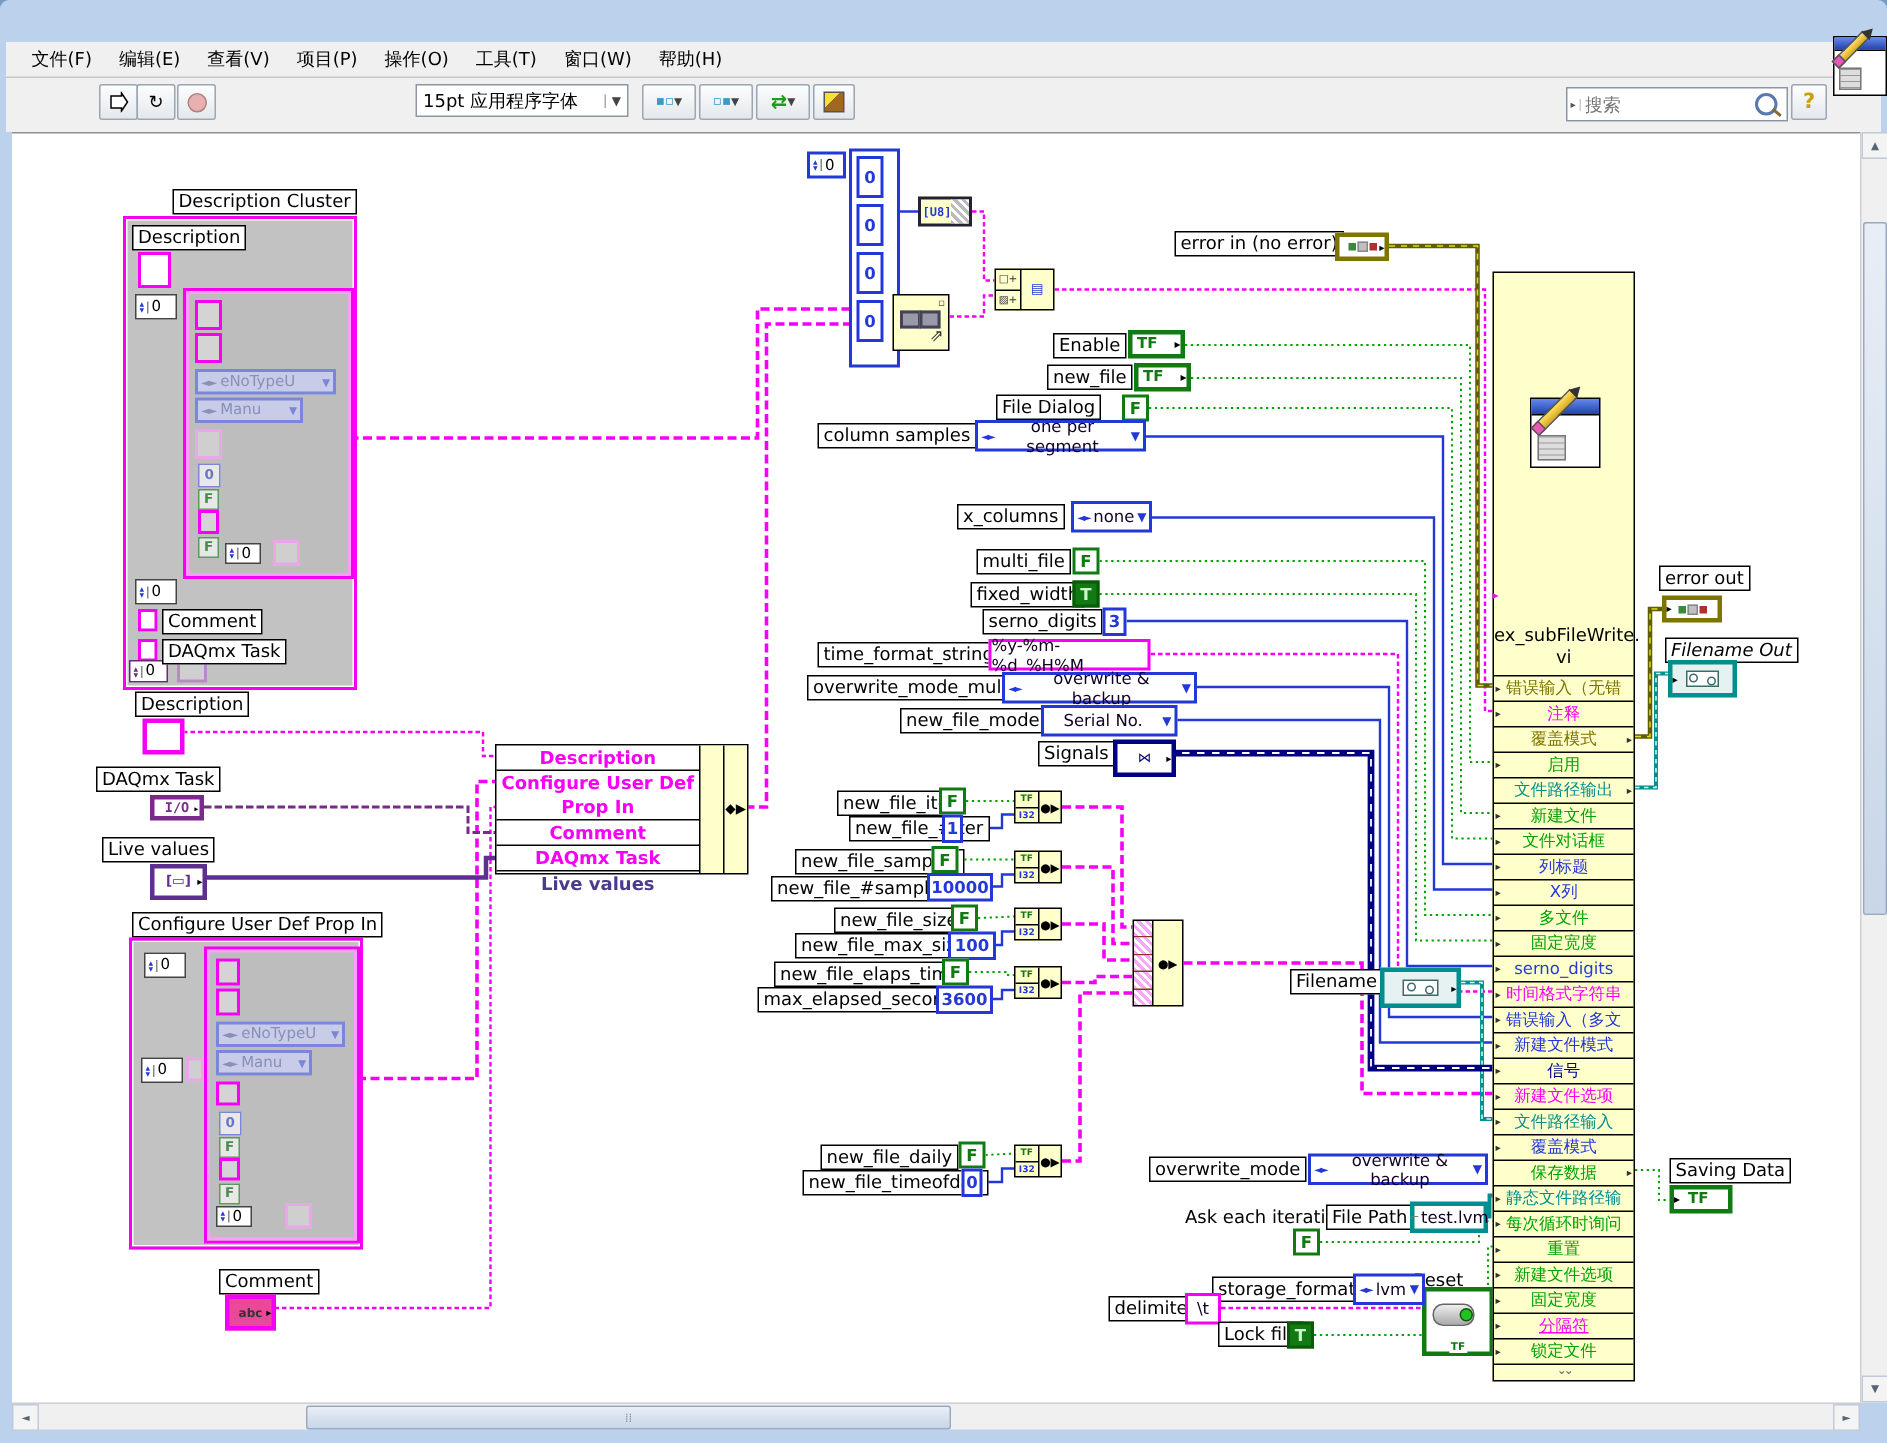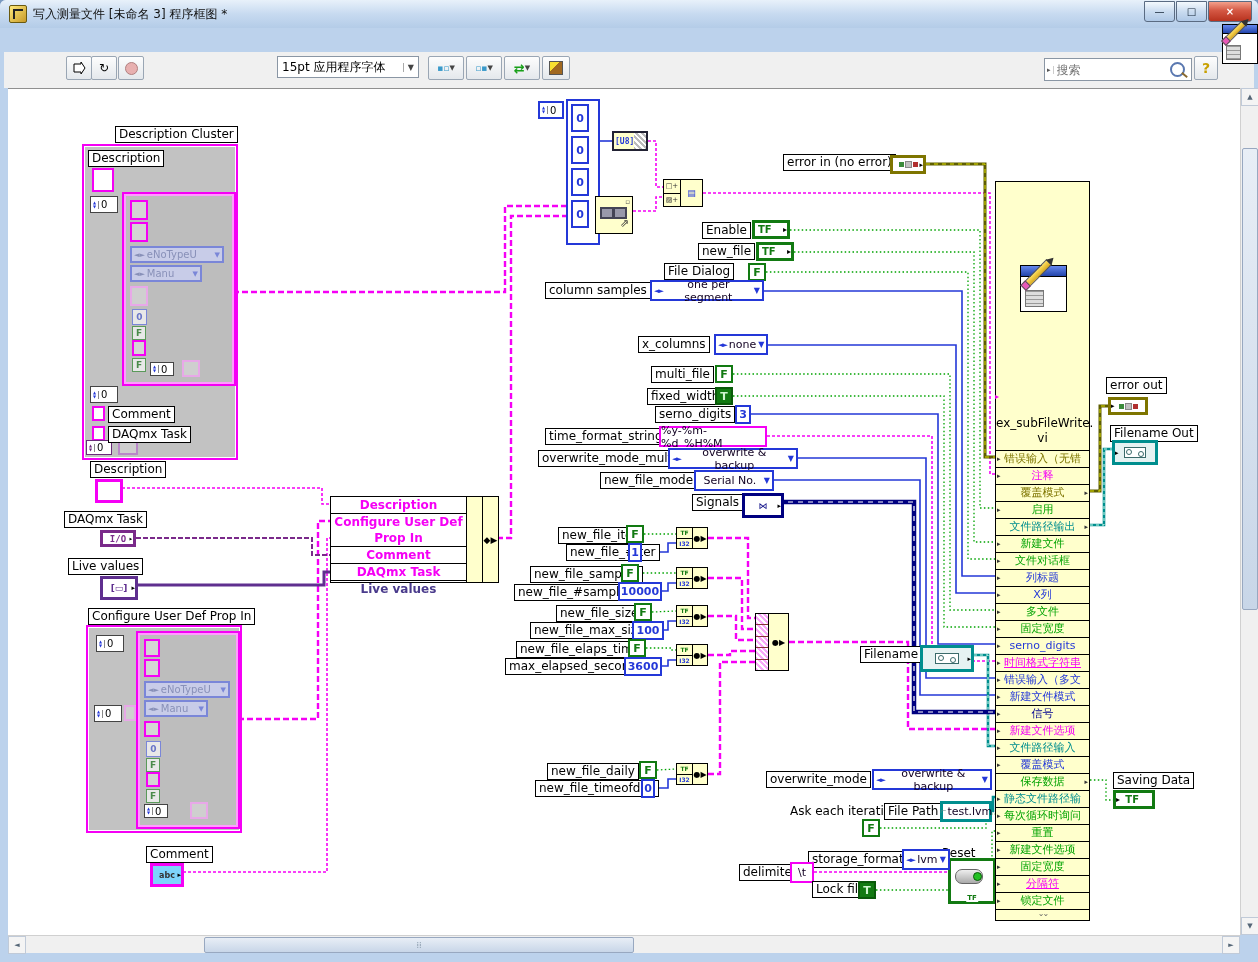--- a/index.html
+++ b/index.html
@@ -91,30 +91,31 @@
   .viicon .pencil{position:absolute;left:18%;top:30%;width:68%;height:14%;background:linear-gradient(#FFE060,#D8A820);border:1px solid #555;transform:rotate(-45deg);transform-origin:left bottom;}
   .viicon .pencil:before{content:"";position:absolute;right:-7px;top:-1px;border-left:7px solid #333;border-top:4px solid transparent;border-bottom:4px solid transparent;}
   .viicon .pencil:after{content:"";position:absolute;left:-5px;top:-1px;width:5px;height:100%;background:#E858B8;border:1px solid #555;}
   .viicon .sheet{position:absolute;left:8%;bottom:8%;width:38%;height:34%;background:#DDD;border:1px solid #777;background-image:linear-gradient(#999 1px,transparent 1px);background-size:100% 4px;}
 </style>
 </head>
 <body>
 
 <div class="window">
 
-  <div class="titlebar">
-    <div class="title-icon"></div>
-    <div class="title-text">写入测量文件 [未命名 3] 程序框图 *</div>
-    <div class="winbtns">
-      <div class="winbtn">—</div>
-      <div class="winbtn">□</div>
-      <div class="winbtn close">×</div>
-    </div>
-  </div>
-
+
+  <div class="menubar">
+      <div class="menu-item"><span>文件(F)</span></div>
+      <div class="menu-item"><span>编辑(E)</span></div>
+      <div class="menu-item"><span>查看(V)</span></div>
+      <div class="menu-item"><span>项目(P)</span></div>
+      <div class="menu-item"><span>操作(O)</span></div>
+      <div class="menu-item"><span>工具(T)</span></div>
+      <div class="menu-item"><span>窗口(W)</span></div>
+      <div class="menu-item"><span>帮助(H)</span></div>
+    </div>
 
   <div class="toolbar">
     <div class="tbtn" style="left:62px;width:24px;">
       <svg width="14" height="14" viewBox="0 0 14 14">
           <path d="M2 3 L9 3 L9 1 L13 7 L9 13 L9 11 L2 11 Z" fill="#fff" stroke="#000"></path>
         </svg>
     </div>
     <div class="tbtn" style="left:87px;width:24px;">
         <span>↻</span>
       </div>
@@ -333,21 +334,21 @@
     <div class="strc" style="left:651px;top:337px;width:108px;height:21px;">%y-%m-%d_%H%M</div>
 
     <div class="lb" style="left:530px;top:361px;">overwrite_mode_multi</div>
     <div class="enum" style="left:660px;top:359px;width:130px;height:21px;">
       <span class="g">◄►</span>
         <span class="v">overwrite &amp; backup</span>
         <span class="d">▼</span>
     </div>
 
     <div class="lb" style="left:592px;top:383px;">new_file_mode</div>
-    <div class="enum" style="left:686px;top:381px;width:80px;height:21px;">
+    <div class="enum" style="left:686px;top:381px;width:91px;height:21px;">
       <span class="v">Serial No.</span>
         <span class="d">▼</span>
     </div>
 
     <div class="lb" style="left:684px;top:405px;text-align:center;">Signals</div>
     <div style="position:absolute;left:734px;top:404px;width:36px;height:19px;border:3px solid #000080;background:#fff;display:flex;align-items:center;justify-content:center;z-index:3;">
       <span style="color:#000080;font-size:9px;">⋈</span>
       <span style="position:absolute;right:0;font-size:7px;color:#000;">▸</span>
     </div>
 
@@ -569,21 +570,21 @@
         <div class="smF" style="left:6px;top:154px;width:12px;height:12px;">F</div>
         <div class="idx" style="left:4px;top:169px;width:24px;height:14px;">
             <span class="sp">▲<br>▼</span>
             <span class="iv">0</span>
           </div>
         <div class="gdim" style="left:50px;top:167px;width:18px;height:17px;"></div>
       </div>
     </div>
 
     <div class="lb" style="left:138px;top:757px;">Comment</div>
-    <div style="position:absolute;left:142px;top:774px;width:28px;height:18px;border:3px solid #F500F5;background:#7dd3fc;display:flex;align-items:center;justify-content:center;z-index:3;">
+    <div style="position:absolute;left:142px;top:774px;width:28px;height:18px;border:3px solid #F500F5;background:#ec4899;display:flex;align-items:center;justify-content:center;z-index:3;">
       <span style="font:bold 8px 'DejaVu Sans',sans-serif;color:#333;">abc</span>
       <span style="position:absolute;right:0;font-size:7px;color:#000;">▸</span>
     </div>
 
     <div class="subvi" style="left:987px;top:92px;width:95px;height:740px;">
       <div class="iconarea">
         <span style="position:absolute;left:-1px;top:210px;color:#F500F5;font-size:8px;">▸</span>
         <div class="viicon" style="position:absolute;left:24px;top:83px;width:45px;height:45px;">
           <div class="bar"></div>
             <div class="sheet"></div>
@@ -600,21 +601,21 @@
           <div class="trow" data-dir="out"><span style="color: rgb(126, 117, 0);">覆盖模式</span></div>
           <div class="trow" data-dir="in"><span style="color: rgb(0, 163, 0);">启用</span></div>
           <div class="trow" data-dir="out"><span style="color: rgb(0, 142, 142);">文件路径输出</span></div>
           <div class="trow" data-dir="in"><span style="color: rgb(0, 163, 0);">新建文件</span></div>
           <div class="trow" data-dir="in"><span style="color: rgb(0, 163, 0);">文件对话框</span></div>
           <div class="trow" data-dir="in"><span style="color: rgb(36, 56, 216);">列标题</span></div>
           <div class="trow" data-dir="in"><span style="color: rgb(36, 56, 216);">X列</span></div>
           <div class="trow" data-dir="in"><span style="color: rgb(0, 163, 0);">多文件</span></div>
           <div class="trow" data-dir="in"><span style="color: rgb(0, 163, 0);">固定宽度</span></div>
           <div class="trow" data-dir="in"><span style="color: rgb(36, 56, 216);">serno_digits</span></div>
-          <div class="trow" data-dir="in"><span style="color: rgb(245, 0, 245); text-decoration: underline;">时间格式字符串</span></div>
+          <div class="trow" data-dir="in"><span style="color: rgb(245, 0, 245);">时间格式字符串</span></div>
           <div class="trow" data-dir="in"><span style="color: rgb(36, 56, 216);">错误输入（多文</span></div>
           <div class="trow" data-dir="in"><span style="color: rgb(36, 56, 216);">新建文件模式</span></div>
           <div class="trow" data-dir="in"><span style="color: rgb(0, 0, 144);">信号</span></div>
           <div class="trow" data-dir="in"><span style="color: rgb(245, 0, 245);">新建文件选项</span></div>
           <div class="trow" data-dir="in"><span style="color: rgb(0, 142, 142);">文件路径输入</span></div>
           <div class="trow" data-dir="in"><span style="color: rgb(36, 56, 216);">覆盖模式</span></div>
           <div class="trow" data-dir="out"><span style="color: rgb(0, 163, 0);">保存数据</span></div>
           <div class="trow" data-dir="in"><span style="color: rgb(0, 142, 142);">静态文件路径输</span></div>
           <div class="trow" data-dir="in"><span style="color: rgb(0, 163, 0);">每次循环时询问</span></div>
           <div class="trow" data-dir="in"><span style="color: rgb(0, 163, 0);">重置</span></div>
@@ -627,21 +628,21 @@
     </div>
 
     <div class="lb" style="left:1098px;top:288px;">error out</div>
     <div class="errterm" style="left:1100px;top:308px;width:40px;height:18px;">
       <span style="position:absolute;left:0;font-size:7px;color:#000;">▸</span>
       <i style="background:#3A8A3A;"></i>
         <i style="background:#C0C0C0;border:1px solid #888;"></i>
         <i style="background:#B03030;"></i>
     </div>
 
-    <div class="lb" style="left:1102px;top:336px;">Filename Out</div>
+    <div class="lb" style="left:1102px;top:336px;font-style:italic;">Filename Out</div>
     <div style="position:absolute;left:1104px;top:351px;width:40px;height:19px;border:3px solid #008E8E;background:#E6F2F2;display:flex;align-items:center;justify-content:center;z-index:3;">
       <span style="position:absolute;left:0;font-size:7px;color:#000;">▸</span>
       <span style="width:20px;height:9px;border:1px solid #3A6A6A;background:#fff;position:relative;">
         <span style="position:absolute;left:1px;top:1px;width:4px;height:4px;border:1px solid #3A6A6A;border-radius:50%;"></span>
         <span style="position:absolute;right:1px;bottom:0;width:4px;height:4px;border:1px solid #3A6A6A;border-radius:50%;"></span>
       </span>
     </div>
 
     <div class="lb" style="left:1105px;top:683px;">Saving Data</div>
     <div class="tfterm ind" style="left:1105px;top:701px;width:42px;height:19px;">

